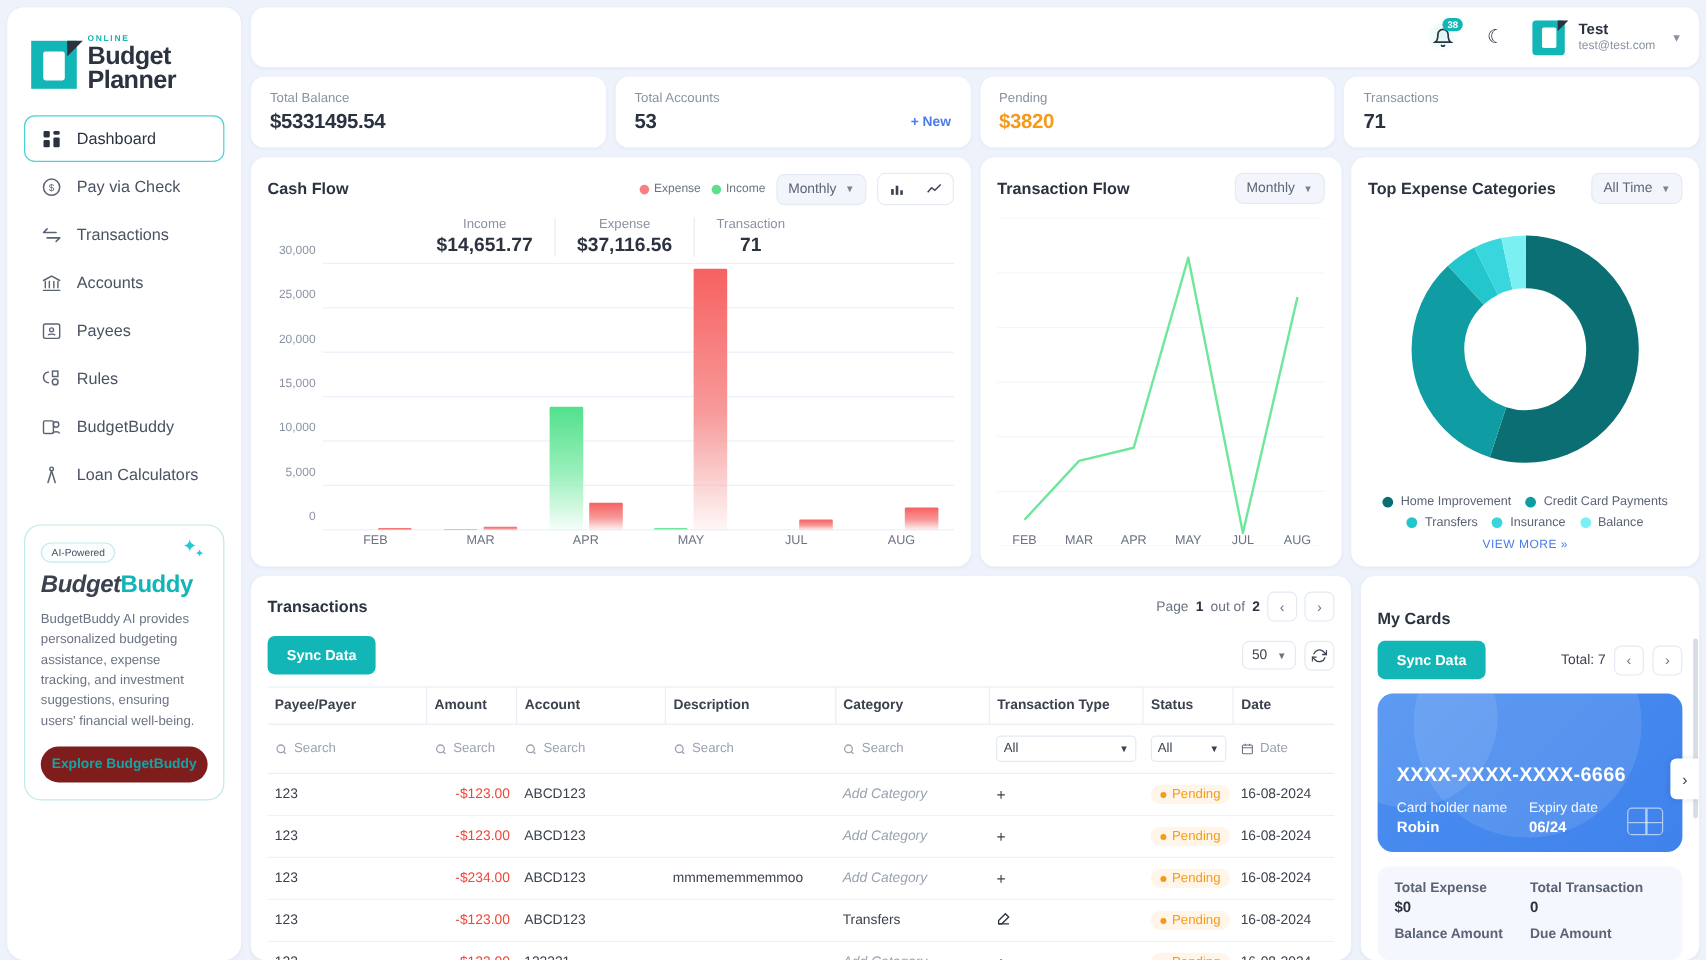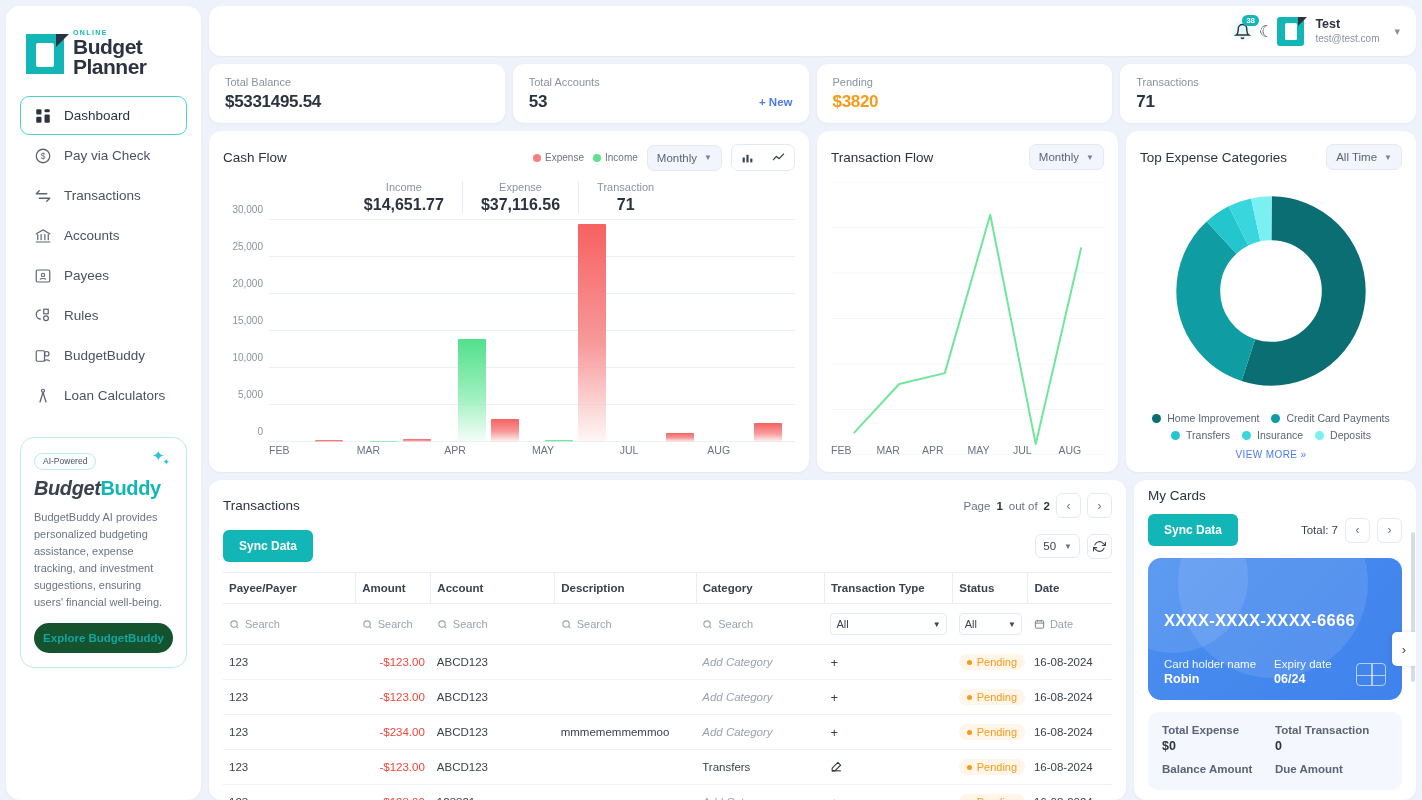--- a/index.html
+++ b/index.html
@@ -53,32 +53,32 @@
   .pill { display:inline-block; border:1px solid #bfe9ea; color:#4a5262;
     font-size: 8.5px; padding: 2.5px 8px; border-radius: 10px; background:#fbfeff; }
   .sparkle { position:absolute; right: 14px; top: 10px; color:#29c6d4; font-size: 15px; line-height:1; }
   .sparkle .s2 { font-size: 9px; position: relative; top: 4px; left: -2px;}
   .promo-title { font-size: 20px; font-weight: 800; margin: 7px 0 9px 0; letter-spacing:-.4px;}
   .promo-title .a { color:#3b424e; font-style: italic;}
   .promo-title .b { color:#12b6b6; }
   .promo-body { font-size: 11px; line-height: 1.55; color:#6b7382; }
   .promo-btn {
     margin-top: 12px; width: 100%; text-align:center;
-    background:#14532d; color:#12a5a5; border:none; border-radius: 18px;
+    background:#7f1d1d; color:#12a5a5; border:none; border-radius: 18px;
     font-size: 11.5px; font-weight: 700; padding: 9px 0; cursor:pointer;
     font-family: inherit;
   }
 
   
   .main { flex: 1; display:flex; flex-direction: column; gap: 8px; min-width: 0; }
 
   .topbar {
     background:#fff; border-radius: 12px; height: 50px;
     display:flex; align-items:center; justify-content:flex-end;
-    padding: 0 16px; gap: 4px;
+    padding: 0 16px; gap: 24px;
     box-shadow: 0 1px 3px rgba(40,60,110,.05);
   }
   .bell-wrap { position:relative; width:26px; height:26px; display:flex; align-items:center; justify-content:center; cursor:pointer;
      background: radial-gradient(circle at 50% 45%, #d9f5f5 0%, rgba(217,245,245,0) 70%); border-radius: 50%;}
   .badge {
     position:absolute; top:-3px; right:-4px; background:#12b6b6; color:#fff;
     font-size: 8px; font-weight:700; border-radius: 9px; padding: 1.5px 4px; line-height:1;
   }
   .moon { font-size: 16px; color:#2b3240; cursor:pointer; }
   .user { display:flex; align-items:center; gap:9px; cursor:pointer; }
@@ -104,21 +104,21 @@
   .stat-new { position:absolute; right:16px; bottom: 15px; color:#4b7bec; font-size: 11.5px; font-weight:600; cursor:pointer;}
 
   
   .charts { display:flex; gap: 8px; height: 341px; }
   .card { background:#fff; border-radius: 12px; box-shadow: 0 1px 3px rgba(40,60,110,.05); }
   .cashflow { flex: 0 0 600px; padding: 13px 14px 8px 14px; display:flex; flex-direction:column;}
   .txflow { flex: 0 0 301px; padding: 13px 14px 8px 14px; display:flex; flex-direction:column;}
   .catflow { flex: 1; padding: 13px 14px 8px 14px; display:flex; flex-direction:column; min-width:0;}
 
   .card-head { display:flex; align-items:center; justify-content:space-between; }
-  .card-title { font-size: 13.5px; font-weight: 400; color:#2b3240;}
+  .card-title { font-size: 13.5px; font-weight: 700; color:#2b3240;}
   .head-right { display:flex; align-items:center; gap:9px;}
   .legend-item { display:flex; align-items:center; gap:4px; font-size: 10px; color:#6b7382;}
   .dot { width:8px;height:8px;border-radius:50%; }
   .dot.exp { background:#f98080; }
   .dot.inc { background:#5fe08d; }
   .sel {
     background:#f2f6fc; border:1px solid #e3eaf4; border-radius: 7px;
     font-size: 11.5px; color:#5b6476; padding: 6px 9px; display:flex; align-items:center; gap:7px; cursor:pointer;
   }
   .sel .cv { font-size:8px; color:#7a8393;}
@@ -140,21 +140,21 @@
   .yaxis { width: 46px; flex:0 0 46px; position:relative; }
   .ylab { position:absolute; right: 6px; font-size: 10px; color:#8a92a2; transform: translateY(-50%);}
   .plot { flex:1; position:relative; border-left: 0; }
   .gridline { position:absolute; left:0; right:0; height:1px; background:#eaf0f9; }
   .bars { position:absolute; left:0; right:0; top:0; bottom:22px; display:flex; align-items:flex-end; }
   .bargroup { flex:1; display:flex; justify-content:center; align-items:flex-end; gap:5px; height:100%; }
   .bar { width: 28px; border-radius: 1px 1px 0 0; }
   .bar.inc { background: linear-gradient(180deg,#52e08c 0%, #9cf0bd 55%, rgba(220,250,232,.25) 100%); }
   .bar.exp { background: linear-gradient(180deg,#f76161 0%, #f79a9a 55%, rgba(253,226,226,.25) 100%); }
   .xlabels { position:absolute; left:0; right:0; bottom:0; height:20px; display:flex; }
-  .xlab { flex:1; font-size: 10.5px; color:#6b7382; }
+  .xlab { flex:1; text-align:center; font-size: 10.5px; color:#6b7382; }
 
   
   .linewrap { flex:1; margin-top: 12px; position:relative; }
   .line-svg { position:absolute; inset:0 0 22px 0; width:100%; }
 
   
   .donut-wrap { flex:1; display:flex; align-items:center; justify-content:center; padding-top:4px;}
   .legend-grid { display:flex; flex-wrap:wrap; justify-content:center; gap: 5px 12px; padding: 4px 6px 0 6px;}
   .lg { display:flex; align-items:center; gap:6px; font-size: 10.5px; color:#5b6476;}
   .lg .dot { width:9px;height:9px;}
@@ -185,28 +185,28 @@
   .filter-sel { width:100%; border:1px solid #e3eaf4; border-radius:4px; font-size:11px; color:#3b424e;
      padding: 4px 5px; display:flex; justify-content:space-between; align-items:center; cursor:pointer; background:#fff;}
   .amt { color:#f0453a; text-align:right; display:block;}
   .muted { color:#9aa2b1; font-style: italic; text-align: right; }
   .plus { color:#3b424e; font-size: 13px; cursor:pointer;}
   .status-badge { display:inline-flex; align-items:center; gap:5px; background:#fff6e9; color:#f59b1c;
      font-size: 11px; padding: 2px 8px; border-radius: 10px; }
   .status-badge .d { width:5px;height:5px;border-radius:50%; background:#f59b1c;}
 
   
-  .cards-card { flex: 0 0 282px; background:#fff; border-radius: 12px; padding: 8px 14px 0 14px;
+  .cards-card { flex: 0 0 282px; background:#fff; border-radius: 12px; padding: 28px 14px 0 14px;
       display:flex; flex-direction:column; box-shadow: 0 1px 3px rgba(40,60,110,.05); position:relative; overflow:hidden;}
   .cards-tools { display:flex; align-items:center; justify-content:space-between; margin-top: 11px;}
   .cards-tools .right { display:flex; align-items:center; gap:7px; font-size: 11.5px; color:#3b424e;justify-content:space-between;}
   .credit-card {
     margin-top: 12px; height: 142px; border-radius: 13px; position:relative; overflow:hidden;
     background: linear-gradient(135deg,#4b8ff0 0%, #3f82ec 100%); color:#fff; padding: 0 16px;
-    display:flex; flex-direction:column; justify-content:flex-end; padding-bottom: 14px; gap: 16px;
+    display:flex; flex-direction:column; justify-content:flex-end; padding-bottom: 14px;
   }
   .cc-circ { position:absolute; border-radius:50%; background: rgba(255,255,255,.10); }
   .cc-num { font-size: 16.5px; font-weight: 700; letter-spacing: .3px; margin-bottom: 12px; position:relative; z-index:2;}
   .cc-row { display:flex; gap: 18px; align-items:flex-end; position:relative; z-index:2;}
   .cc-l { font-size: 11.5px; opacity:.95;}
   .cc-v { font-size: 12.5px; font-weight:700; margin-top:2px;}
   .chip { width: 30px; height: 23px; border:1.5px solid rgba(255,255,255,.6); border-radius:4px; margin-left: auto; position:relative;}
   .chip:before { content:''; position:absolute; left:50%; top:0; bottom:0; width:1.5px; background:rgba(255,255,255,.6);}
   .chip:after { content:''; position:absolute; left:0; right:0; top:50%; height:1.5px; background:rgba(255,255,255,.6);}
   .card-next { position:absolute; right:0; top: 152px; width:24px; height:34px; background:#fff; border-radius:5px 0 0 5px;
@@ -535,21 +535,21 @@
             <div class="lg">
               <span class="dot" style="background:#23c6cc"></span>
               <span>Transfers</span>
             </div>
             <div class="lg">
               <span class="dot" style="background:#3ad6dd"></span>
               <span>Insurance</span>
             </div>
             <div class="lg">
               <span class="dot" style="background:#7af0f2"></span>
-              <span>Deposits</span>
+              <span>Balance</span>
             </div>
           </div>
         <div class="viewmore">VIEW MORE »</div>
       </div>
     </section>
 
     <section class="bottom">
 
       <div class="tx-card">
         <div class="tx-head">

